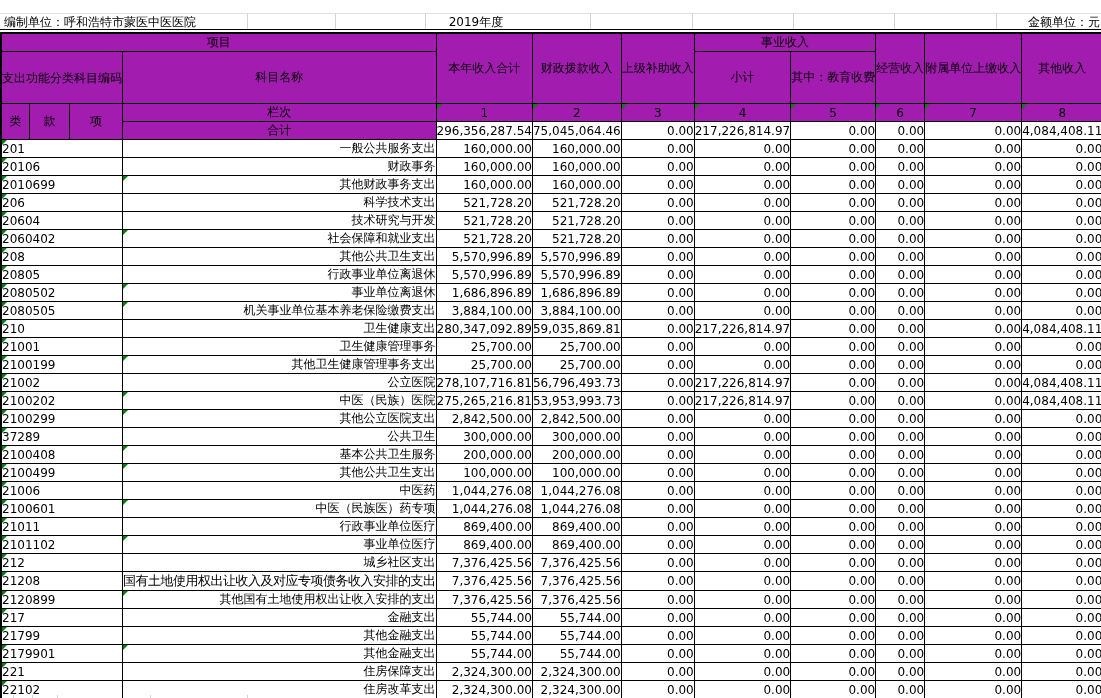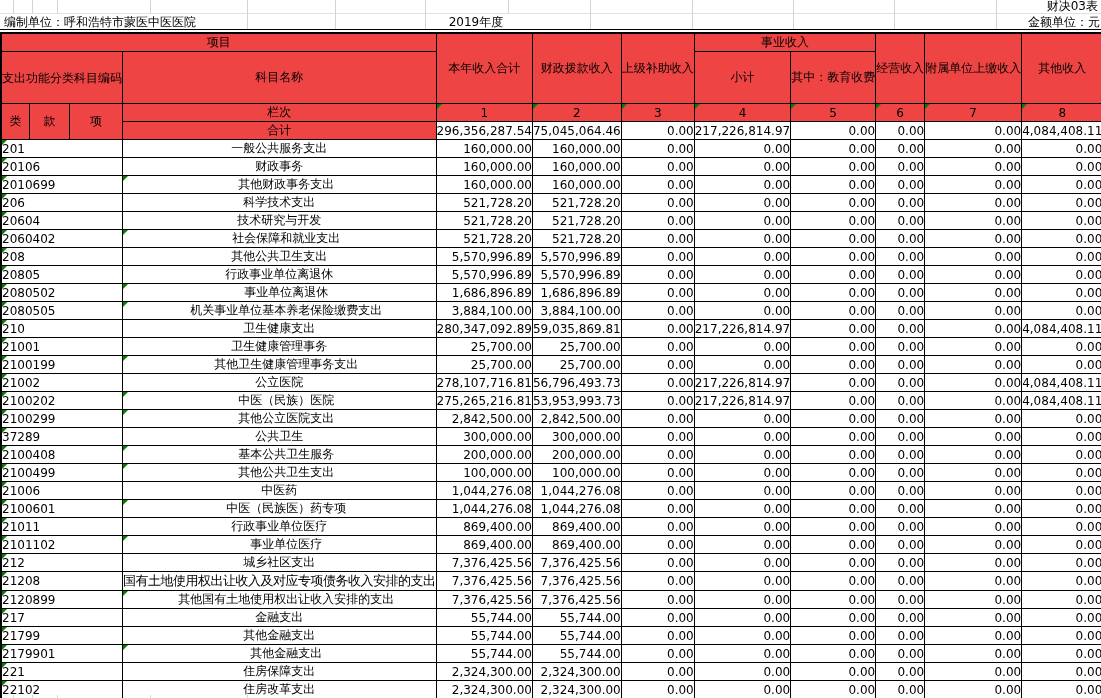--- a/index.html
+++ b/index.html
@@ -26,55 +26,39 @@
     border: 2px solid #000;
   }
   table.sheet td {
     border: 1px solid #000;
     font-size: 12px; font-weight: normal;
     overflow: hidden; white-space: nowrap;
     height: 17px; padding: 0; vertical-align: middle;
   }
   tr.h1 td { height: 16px; }
   tr.h2 td { height: 52px; margin-left: 24px; }
-  .hdr { background: #ef4444; text-align: center; }
+  .hdr { background: #a21caf; text-align: center; }
   .code-hdr { white-space: normal; line-height: 14px; padding: 0 2px; }
   .num { text-align: right; padding-right: 3px; letter-spacing: 0; }
   .code { text-align: left; padding-left: 1px; }
-  .name { text-align: center; padding-left: 2px; }
+  .name { text-align: right; padding-left: 2px; }
   .name.ind { padding-left: 14px; }
   .name.sm { font-size: 13px; letter-spacing: -0.5px; }
   .tri { position: relative; }
   .tri::before {
     content: ""; position: absolute; left: 0; top: 0;
     width: 0; height: 0;
     border-top: 5px solid #008000; border-right: 5px solid transparent;
   }
 </style>
 </head>
 <body>
 
 <div class="screen">
 
-  <div class="strip1">
-    <span class="formno">财决03表</span>
-  <div class="gline" style="left: 13px;"></div>
-      <div class="gline" style="left: 32px;"></div>
-      <div class="gline" style="left: 57px;"></div>
-      <div class="gline" style="left: 150px;"></div>
-      <div class="gline" style="left: 247px;"></div>
-      <div class="gline" style="left: 335px;"></div>
-      <div class="gline" style="left: 425px;"></div>
-      <div class="gline" style="left: 508px;"></div>
-      <div class="gline" style="left: 590px;"></div>
-      <div class="gline" style="left: 692px;"></div>
-      <div class="gline" style="left: 793px;"></div>
-      <div class="gline" style="left: 894px;"></div>
-      <div class="gline" style="left: 996px;"></div>
-    </div>
   <div class="ghoriz" style="top:13px"></div>
 
   <div class="strip2">
     <span class="unit">编制单位：呼和浩特市蒙医中医医院</span>
     <span class="year">2019年度</span>
     <span class="cur">金额单位：元</span>
   <div class="gline" style="left: 247px;"></div>
       <div class="gline" style="left: 335px;"></div>
       <div class="gline" style="left: 425px;"></div>
       <div class="gline" style="left: 590px;"></div>

